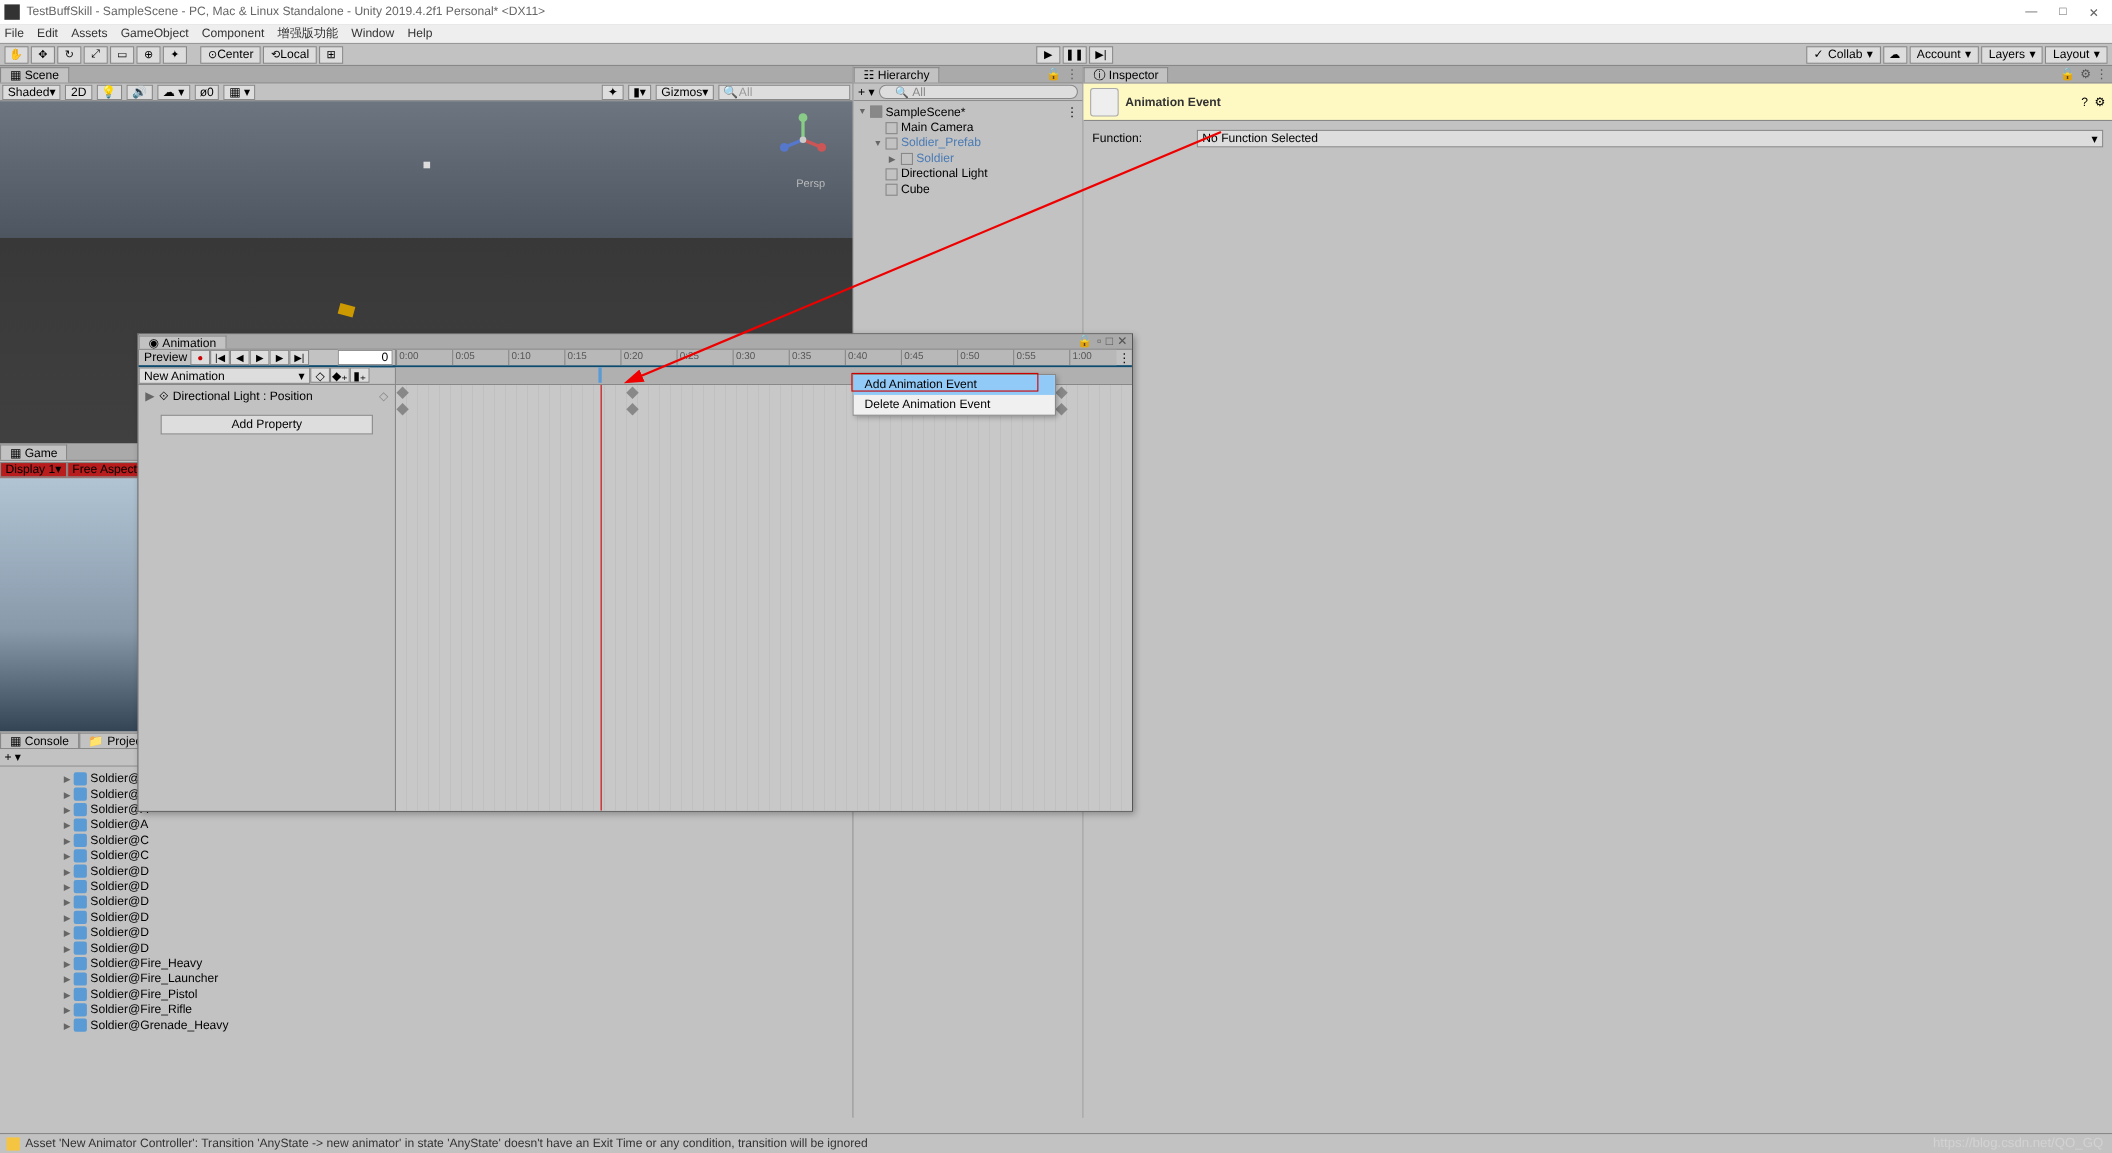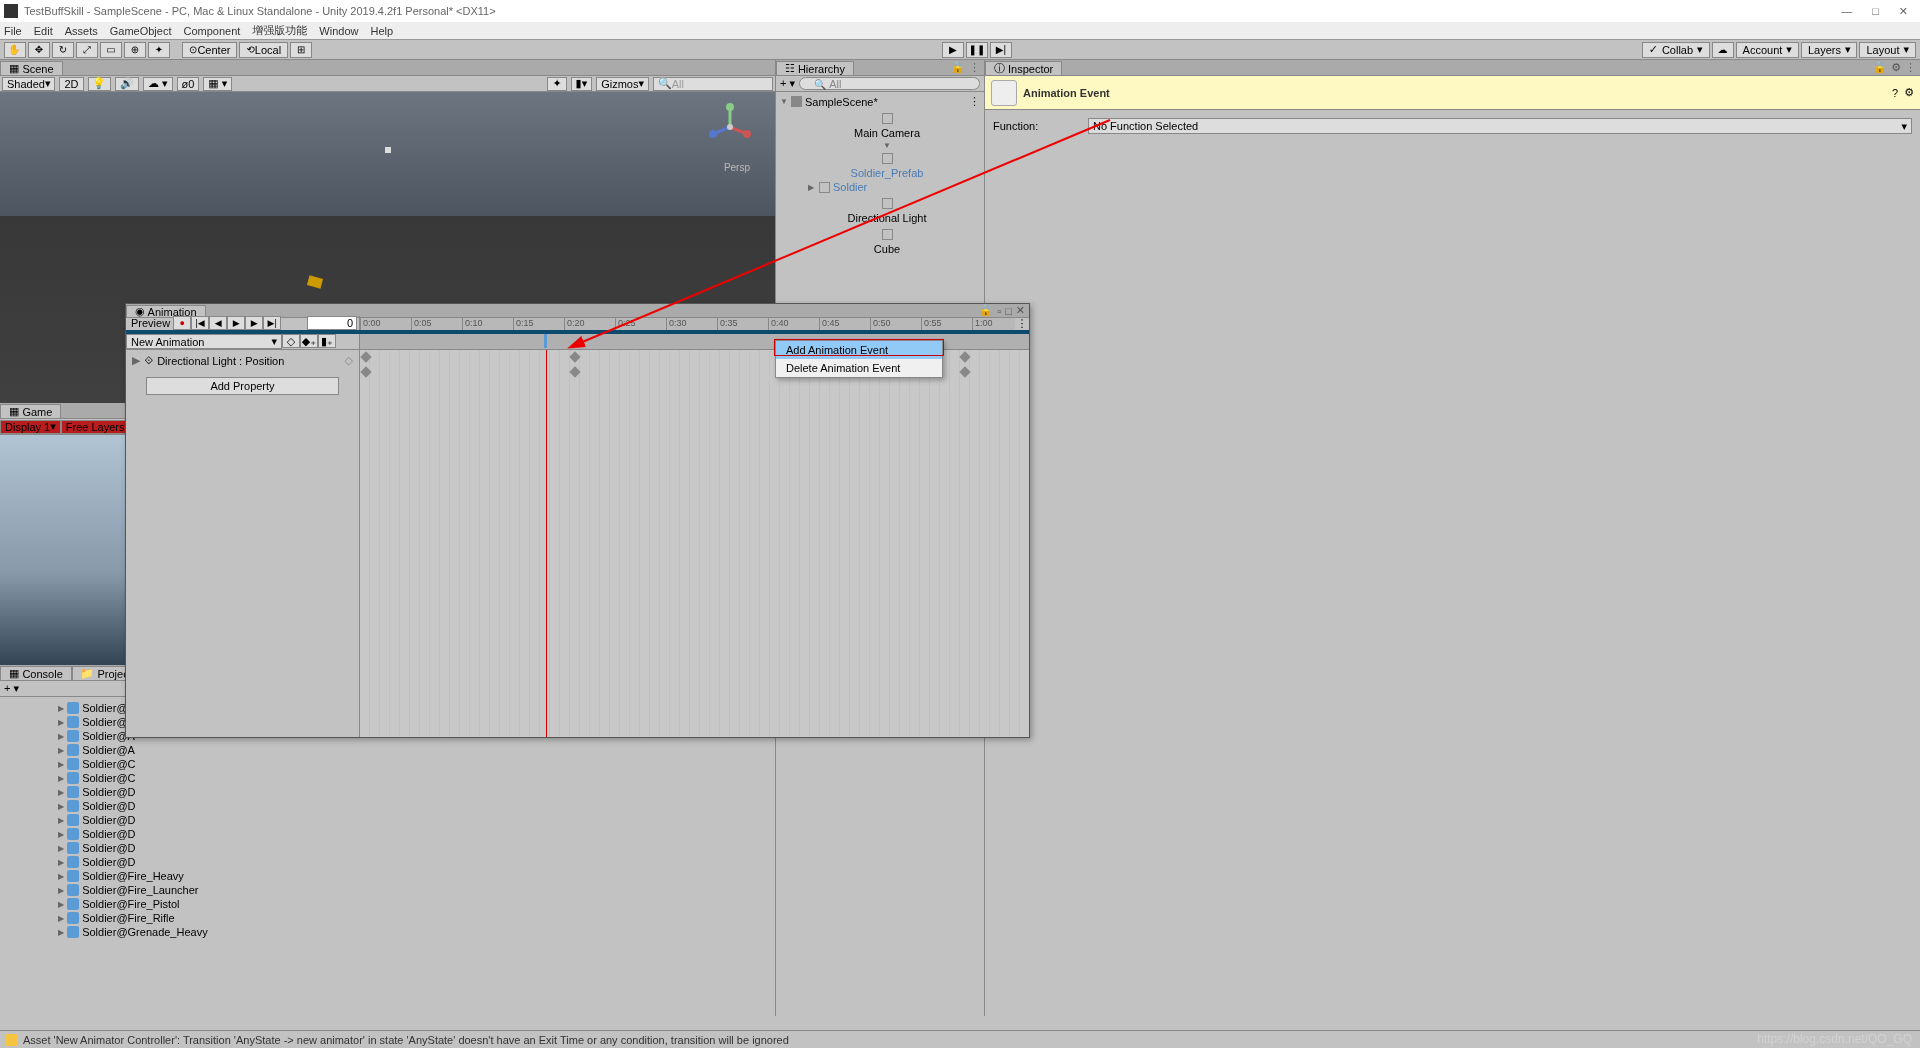--- a/index.html
+++ b/index.html
@@ -53,38 +53,38 @@
 .proj-toolbar{height:16px;background:#c2c2c2;border-bottom:1px solid #888;display:flex;align-items:center;padding:0 4px;}
 .asset-item { display:flex; align-items:center; gap:3px; padding:1px 0 1px 58px; cursor:pointer; }
 .asset-item .tri{color:#666;font-size:8px;}
 .asset-icon{width:12px;height:12px;background:#5b9bd5;border-radius:2px;}
 
 
 .hier-toolbar { height:16px; background:#c2c2c2; border-bottom:1px solid #888;display:flex;align-items:center;padding:0 4px;gap:4px; }
 .hier-search { flex:1; height:13px; background:#ddd; border:1px solid #888; border-radius:7px; padding:0 14px;color:#888;font-size:10px; }
 .hier-body { flex:1; background:#c2c2c2; padding:2px 0; }
 .hier-item { display:flex;align-items:center;gap:3px;padding:1px 4px;cursor:pointer; }
-.hier-item.ind1{padding-left:18px;flex-direction:column;} .hier-item.ind2{padding-left:32px;}
+.hier-item.ind1{padding-left:18px;} .hier-item.ind2{padding-left:32px;}
 .hier-item .tri{color:#666;font-size:8px;width:8px;}
 .hier-item .go-icon{width:11px;height:11px;border:1px solid #888;}
 .prefab-text{color:#4a7bb5;}
 
 
 .insp-header { height:34px; background:#fef9c3; display:flex;align-items:center;gap:6px;padding:4px 6px;border-bottom:1px solid #888; }
 .insp-icon { width:26px;height:26px;background:#eee;border:1px solid #aaa;border-radius:3px; }
 .insp-body { padding:8px; }
 .insp-row { display:flex;align-items:center;margin-bottom:4px; }
 .insp-label { width:95px; }
 .func-drop { flex:1;background:#ddd;border:1px solid #888;height:16px;padding:0 4px;display:flex;align-items:center;cursor:pointer; }
 .func-drop .arr{margin-left:auto;}
 
 
 .anim-win { position:absolute; top:303px; left:125px; width:905px; height:435px; background:#c2c2c2; border:1px solid #555; box-shadow:2px 2px 6px rgba(0,0,0,.3); display:flex;flex-direction:column; }
 .anim-titlebar { height:14px; background:#aaa;display:flex;border-bottom:1px solid #888; }
-.anim-ctrl-row { height:16px; display:flex;align-items:flex-end;border-bottom:4px solid #0c4a6e; }
+.anim-ctrl-row { height:16px; display:flex;align-items:center;border-bottom:2px solid #0c4a6e; }
 .anim-ctrl-left { width:234px;display:flex;align-items:center;gap:0;padding:0 2px;border-right:1px solid #888; }
 .anim-ctrl-left .btn{width:18px;height:14px;background:#ddd;border:1px solid #888;display:flex;align-items:center;justify-content:center;cursor:pointer;font-size:9px;}
 .anim-ctrl-left .rec{color:#c00;}
 .anim-frame{width:50px;height:14px;background:#fff;border:1px solid #888;text-align:right;padding:0 3px;margin-left:auto;}
 .anim-ruler { flex:1;height:100%;background:#b8b8b8;position:relative;overflow:hidden; }
 .anim-tick{position:absolute;top:0;font-size:9px;color:#555;border-left:1px solid #888;height:100%;padding-left:2px;}
 .anim-clip-row { height:16px;display:flex;border-bottom:1px solid #888; }
 .anim-clip-sel { width:156px;background:#ddd;border:1px solid #888;display:flex;align-items:center;padding:0 4px;cursor:pointer; }
 .anim-clip-sel .arr{margin-left:auto;}
 .anim-clip-btns{display:flex;gap:0;}
@@ -101,21 +101,21 @@
 .playhead{position:absolute;top:-16px;bottom:0;width:1px;background:#c00;}
 .playhead::before{content:"";position:absolute;top:0;left:-3px;width:7px;height:10px;background:#c00;}
 .event-marker{position:absolute;top:0;width:3px;height:14px;background:#5b9bd5;}
 .anim-footer{height:18px;display:flex;border-top:1px solid #888;}
 .anim-tab-btn{padding:0 18px;display:flex;align-items:center;border:1px solid #888;background:#ddd;cursor:pointer;}
 .anim-tab-btn.active{background:#c2c2c2;}
 .anim-hscroll{flex:1;background:#aaa;position:relative;}
 .anim-hscroll .thumb{position:absolute;left:2px;top:2px;height:12px;width:300px;background:#888;border-radius:6px;}
 
 
-.ctx-menu { position:absolute; top:340px; left:775px; width:168px; background:#f0f0f0; border:1px solid #888; box-shadow:2px 2px 5px rgba(0,0,0,.3); }
+.ctx-menu { position:absolute; top:340px; left:775px; width:185px; background:#f0f0f0; border:1px solid #888; box-shadow:2px 2px 5px rgba(0,0,0,.3); }
 .ctx-item { padding:3px 10px; cursor:pointer; }
 .ctx-item.hl { background:#91c9f7; }
 .ctx-outline{position:absolute;top:339px;left:774px;width:170px;height:17px;border:1px solid #c00;pointer-events:none;}
 
 
 .red-arrow{position:absolute;pointer-events:none;}
 
 
 .statusbar{position:absolute;bottom:0;left:0;right:0;height:18px;background:#c2c2c2;border-top:1px solid #888;display:flex;align-items:center;padding:0 6px;}
 .statusbar .warn-icon{width:12px;height:12px;background:#f5c542;margin-right:5px;}
@@ -215,21 +215,21 @@
     </div>
 
     <div class="tab-row">
       <div class="tab">
         <span>▦</span>
         <span>Game</span>
       </div>
     </div>
     <div class="game-bar">
       <div class="sel"><span>Display 1</span> ▾</div>
-      <div class="sel" style="width:115px"><span>Free Layers</span> ▾</div>
+      <div class="sel" style="width:115px"><span>Free Aspect</span> ▾</div>
       <span style="padding:0 4px">Scale</span>
       <div style="width:120px;height:4px;background:#888;border-radius:2px;position:relative">
           <div style="position:absolute;left:0;top:-3px;width:10px;height:10px;background:#666;border-radius:50%"></div>
         </div>
       <span style="padding:0 4px">1x</span>
       <div style="flex:1"></div>
       <div class="sel">
           <span>Maximize On Play</span>
         </div>
       <div class="sel">

